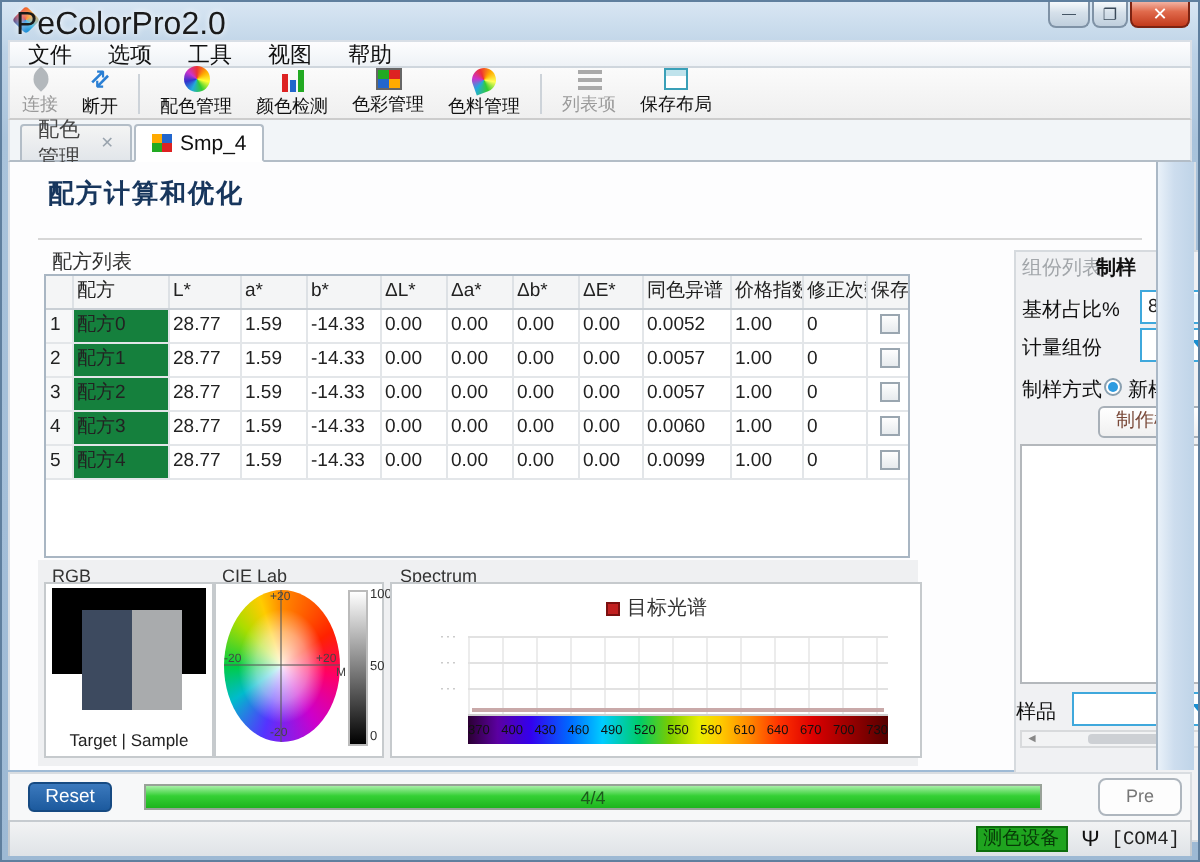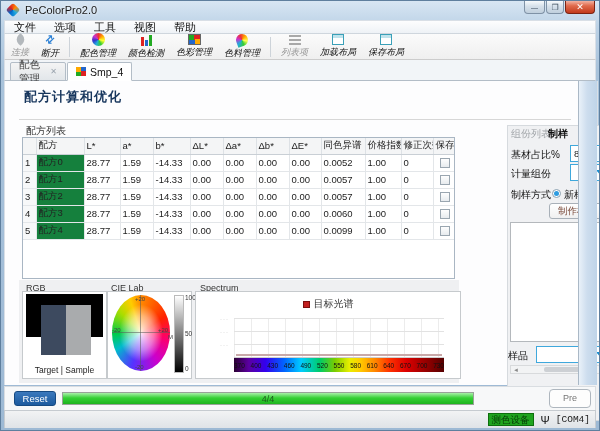--- a/index.html
+++ b/index.html
@@ -6,41 +6,41 @@
   *{box-sizing:border-box;}
   body{font-family:"Liberation Sans","DejaVu Sans",sans-serif;}
   .win{position:relative;width:600px;height:431px;margin:0 auto;
        background:linear-gradient(180deg,#d8e6f3 0%,#bcd2e6 6%,#a9c3db 16%,#a3bed8 60%,#9db9d4 100%);
        border:1px solid #5f7f9e;overflow:hidden;font-size:11px;color:#222;}
 
   
   .titlebar{position:absolute;left:0;top:0;right:0;height:19px;}
   .appico{position:absolute;left:7px;top:4px;width:10px;height:10px;border-radius:2px;
           background:conic-gradient(#f80,#2ad,#06c,#d22,#f80);transform:rotate(45deg);}
-  .apptitle{position:absolute;left:24px;top:3px;font-size:11px;color:#1a1a1a;text-shadow:0 0 3px #fff;}
+  .apptitle{position:absolute;left:7px;top:3px;font-size:16px;color:#1a1a1a;text-shadow:0 0 3px #fff;}
   .capbtns{position:absolute;right:4px;top:0;display:flex;}
   .capbtn{height:13px;border:1px solid #7f92a6;border-top:none;border-radius:0 0 4px 4px;
           background:linear-gradient(#f7fafc,#d5e0ea 45%,#c0cfdd);display:flex;align-items:center;justify-content:center;
           font-size:9px;color:#3a4a5a;margin-left:1px;}
   .capbtn.min{width:21px}.capbtn.max{width:18px}
   .capbtn.close{width:30px;background:linear-gradient(#f2b2a2,#e06a4c 40%,#c23a1c);border-color:#7c2312;color:#fff;font-weight:bold;}
   .capbtn.min::before{content:"—";font-size:7px;}
   .capbtn.max::before{content:"❐";font-size:8px;}
   .capbtn.close::before{content:"✕";font-size:9px;}
 
   
   .menubar{position:absolute;left:3px;top:19px;right:3px;height:14px;display:flex;align-items:center;
            background:linear-gradient(#fdfdfe,#eef2f6);border:1px solid #d9dfe6;border-bottom-color:#cfd6dd;font-size:11px;}
   .menuitem{padding:0 9px;color:#111;text-align:center;}
 
   
   .toolbar{position:absolute;left:3px;top:33px;right:3px;height:26px;display:flex;align-items:center;
            background:linear-gradient(#fbfbfb,#efefef);border-left:1px solid #d9dfe6;border-right:1px solid #d9dfe6;border-bottom:1px solid #cccccc;}
   .tbtn{display:flex;flex-direction:column;align-items:center;justify-content:center;padding:0 6px;height:25px;}
-  .tbtn .tlabel{font-size:9px;margin-top:1px;color:#111;white-space:nowrap;font-style:italic;}
+  .tbtn .tlabel{font-size:9px;margin-top:1px;color:#111;white-space:nowrap;}
   .tbtn.disabled .tlabel{color:#9a9a9a;}
   .tsep{width:1px;height:20px;background:#cdd3d9;margin:0 4px;}
   .ico{width:16px;height:13px;display:flex;align-items:center;justify-content:center;}
   .ico-leaf{width:9px;height:9px;background:#b3b8bc;border-radius:0 70% 0 70%;transform:rotate(45deg);}
   .ico-disc{color:#2a7fd4;font-size:11px;transform:rotate(-45deg);font-weight:bold;}
   .ico-disc::before{content:"⇄";}
   .ico-wheel{width:13px;height:13px;border-radius:50%;background:conic-gradient(#e33,#fa0,#ff3,#3c3,#2ad,#33c,#c3c,#e33);}
   .ico-detect{width:13px;height:12px;background-image:linear-gradient(#d22,#d22),linear-gradient(#26c,#26c),linear-gradient(#2a2,#2a2);
               background-size:3px 9px,3px 6px,3px 11px;background-position:1px 3px,5px 6px,9px 1px;background-repeat:no-repeat;}
   .ico-grid{width:13px;height:11px;border:1px solid #666;background:conic-gradient(#d22 0 25%,#fa0 0 50%,#26c 0 75%,#2a2 0);}
@@ -133,21 +133,21 @@
   .clip{position:absolute;width:9px;overflow:hidden;font-size:10px;color:#333;white-space:nowrap;}
   .hscroll{position:absolute;left:2px;top:239px;width:117px;height:9px;background:#f2f3f4;border:1px solid #d8dadc;}
   .hthumb{position:absolute;left:33px;top:1px;width:45px;height:5px;background:#cdd0d4;border-radius:2px;}
   .harr{position:absolute;top:1px;font-size:6px;color:#888;line-height:6px;}
 
   
   .bottombar{position:absolute;left:3px;top:385px;right:3px;height:24px;background:#f7f8f9;
              border:1px solid #d9dde1;border-bottom:none;}
   .resetbtn{position:absolute;left:9px;top:4px;width:42px;height:15px;border-radius:3px;
             background:linear-gradient(#3b79bd,#1c5a9e);border:1px solid #164a82;color:#fff;font-size:9.5px;text-align:center;line-height:14px;}
-  .progress{position:absolute;left:57px;top:5px;width:412px;height:13px;border:1px solid #98a298;background:#5eead4;}
+  .progress{position:absolute;left:67px;top:5px;width:449px;height:13px;border:1px solid #98a298;background:#5eead4;}
   .pfill{position:absolute;left:0;top:0;bottom:0;width:100%;background:linear-gradient(180deg,#a8f0a8,#35d035 45%,#1db41d);}
   .ptext{position:absolute;left:0;right:0;top:1px;text-align:center;font-size:9px;color:#1c5a1c;}
   .prebtn{position:absolute;right:4px;top:2px;width:42px;height:19px;background:#fdfdfd;border:1px solid #aeb6be;border-radius:4px;
           font-size:9px;color:#777;text-align:center;line-height:17px;}
 
   
   .statusbar{position:absolute;left:3px;top:409px;right:3px;height:18px;display:flex;align-items:center;justify-content:flex-end;
              background:linear-gradient(#f2f3f4,#dfe3e7);border:1px solid #c6cbd0;border-bottom:none;}
   .badge{background:#1fa41f;border:1px solid #0d6e0d;color:#073a07;font-size:9.5px;padding:0 3px;height:13px;line-height:12px;margin-right:7px;}
   .usb{font-size:11px;color:#111;margin-right:6px;}
@@ -212,26 +212,20 @@
           <span class="ico-palette"></span>
         </span>
       <span class="tlabel">色料管理</span>
     </div>
     <div class="tsep"></div>
     <div class="tbtn disabled">
       <span class="ico">
           <span class="ico-list"></span>
         </span>
       <span class="tlabel">列表项</span>
-    </div>
-    <div class="tbtn">
-      <span class="ico">
-          <span class="ico-win"></span>
-        </span>
-      <span class="tlabel">加载布局</span>
     </div>
     <div class="tbtn">
       <span class="ico">
           <span class="ico-win"></span>
         </span>
       <span class="tlabel">保存布局</span>
     </div>
   </div>
 
   <div class="tabstrip">

